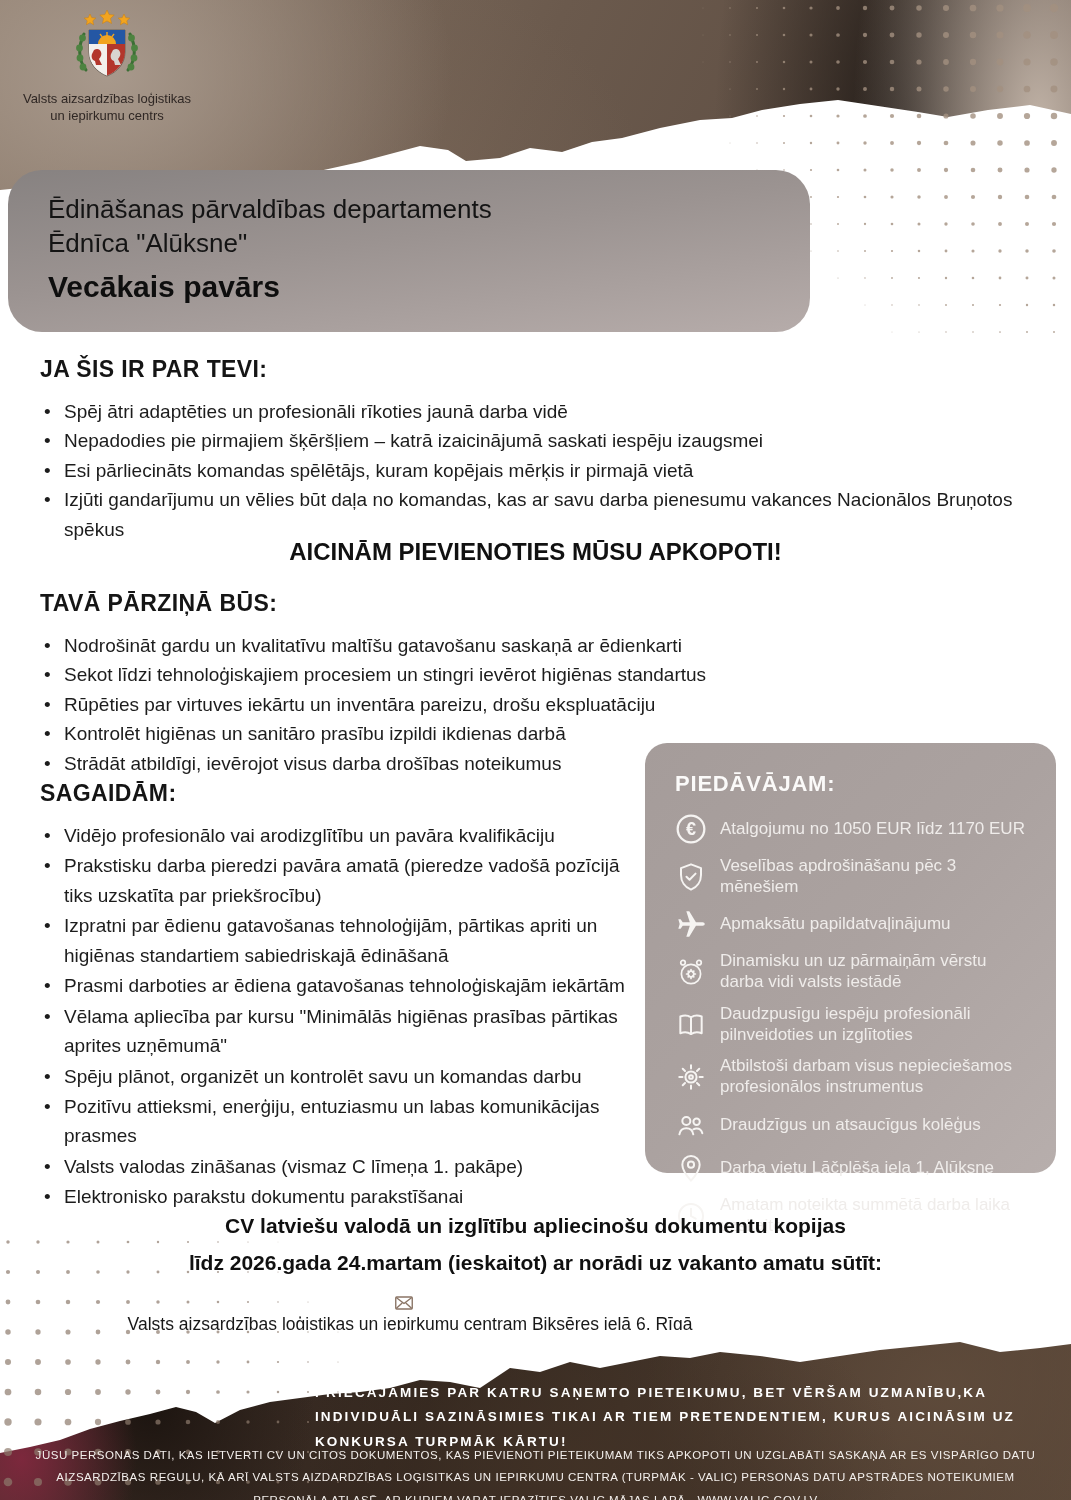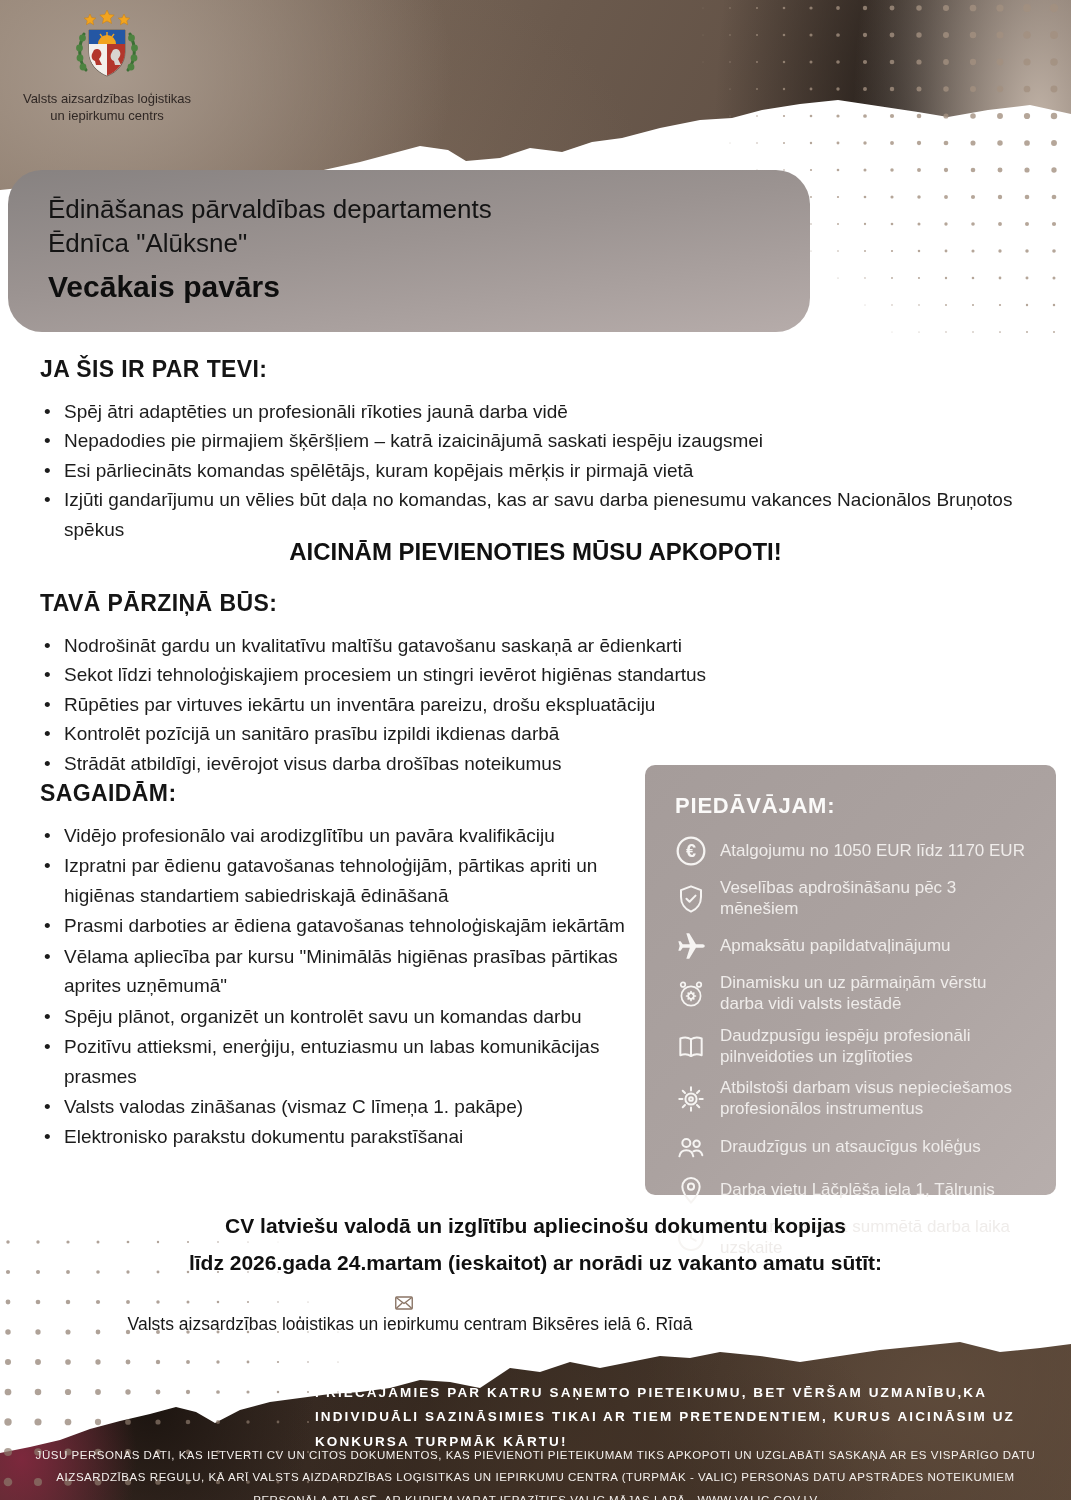--- a/index.html
+++ b/index.html
@@ -54,22 +54,22 @@
     content:"•";position:absolute;left:4px;top:0;font-size:19px;color:#1c1c1c;
   }
   #about-section{position:absolute;left:40px;top:356px;width:1000px;}
   #callout{position:absolute;left:0;top:538px;width:1071px;text-align:center;
     font-size:24px;font-weight:bold;color:#111;}
   #resp-section{position:absolute;left:40px;top:590px;width:1000px;}
   #expect-section{position:absolute;left:40px;top:780px;width:592px;}
   #expect-section .bullets li{margin-bottom:1px;}
   
   .offer-box{
-    position:absolute;left:645px;top:765px;width:411px;height:430px;
-    border-radius:10px;
+    position:absolute;left:645px;top:743px;width:411px;height:430px;
+    border-radius:22px;
     background:linear-gradient(135deg,#a59c9a 0%,#aba2a0 50%,#b7aeac 100%);
     padding:28px 26px 20px 30px;box-sizing:border-box;color:#f4f1ef;
   }
   .offer-title{font-size:22px;font-weight:bold;letter-spacing:.8px;color:#fbfaf9;margin-bottom:16px;}
   .offer-item{display:flex;align-items:center;margin-bottom:11px;color:#efecea;}
   .offer-item .oicon{flex:0 0 32px;width:32px;height:32px;margin-right:13px;color:#f6f4f2;}
   .offer-item .oicon svg{width:100%;height:100%;display:block;}
   .offer-item .otext{font-size:17px;line-height:1.22;}
   
   #apply{position:absolute;left:0;top:1208px;width:1071px;text-align:center;
@@ -314,29 +314,30 @@
   </div>
 
   <div id="callout">AICINĀM PIEVIENOTIES MŪSU APKOPOTI!</div>
 
   <div id="resp-section">
     <div class="section-title">TAVĀ PĀRZIŅĀ BŪS:</div>
     <ul class="bullets" id="resp-list">
         <li>Nodrošināt gardu un kvalitatīvu maltīšu gatavošanu saskaņā ar ēdienkarti</li>
         <li>Sekot līdzi tehnoloģiskajiem procesiem un stingri ievērot higiēnas standartus</li>
         <li>Rūpēties par virtuves iekārtu un inventāra pareizu, drošu ekspluatāciju</li>
-        <li>Kontrolēt pozīcijā un sanitāro prasību izpildi ikdienas darbā</li>
+        <li>Kontrolēt higiēnas un sanitāro prasību izpildi ikdienas darbā</li>
         <li>Strādāt atbildīgi, ievērojot visus darba drošības noteikumus</li>
       </ul>
   </div>
 
   <div id="expect-section">
     <div class="section-title">SAGAIDĀM:</div>
     <ul class="bullets" id="expect-list">
         <li>Vidējo profesionālo vai arodizglītību un pavāra kvalifikāciju</li>
+        <li>Prakstisku darba pieredzi pavāra amatā (pieredze vadošā pozīcijā tiks uzskatīta par priekšrocību)</li>
         <li>Izpratni par ēdienu gatavošanas tehnoloģijām, pārtikas apriti un higiēnas standartiem sabiedriskajā ēdināšanā</li>
         <li>Prasmi darboties ar ēdiena gatavošanas tehnoloģiskajām iekārtām</li>
         <li>Vēlama apliecība par kursu "Minimālās higiēnas prasības pārtikas aprites uzņēmumā"</li>
         <li>Spēju plānot, organizēt un kontrolēt savu un komandas darbu</li>
         <li>Pozitīvu attieksmi, enerģiju, entuziasmu un labas komunikācijas prasmes</li>
         <li>Valsts valodas zināšanas (vismaz C līmeņa 1. pakāpe)</li>
         <li>Elektronisko parakstu dokumentu parakstīšanai</li>
       </ul>
   </div>
 
@@ -410,21 +411,21 @@
           </span>
           <span class="otext">Draudzīgus un atsaucīgus kolēģus</span>
         </div>
         <div class="offer-item">
           <span class="oicon">
             <svg viewBox="0 0 24 24" fill="none" stroke="currentColor" stroke-width="1.5" stroke-linejoin="round">
               <path d="M12 21.5S5.5 14.2 5.5 9.5A6.5 6.5 0 0 1 18.5 9.5c0 4.7-6.5 12-6.5 12z"></path>
               <circle cx="12" cy="9.5" r="2.3"></circle>
             </svg>
           </span>
-          <span class="otext">Darba vietu Lāčplēša iela 1, Tālrunis</span>
+          <span class="otext">Darba vietu Lāčplēša iela 1, Alūksne</span>
         </div>
         <div class="offer-item">
           <span class="oicon">
             <svg viewBox="0 0 24 24" fill="none" stroke="currentColor" stroke-width="1.5" stroke-linecap="round">
               <circle cx="12" cy="12" r="9"></circle>
               <path d="M12 6.5V12l3.5 2"></path>
             </svg>
           </span>
           <span class="otext">Amatam noteikta summētā darba laika uzskaite</span>
         </div>

